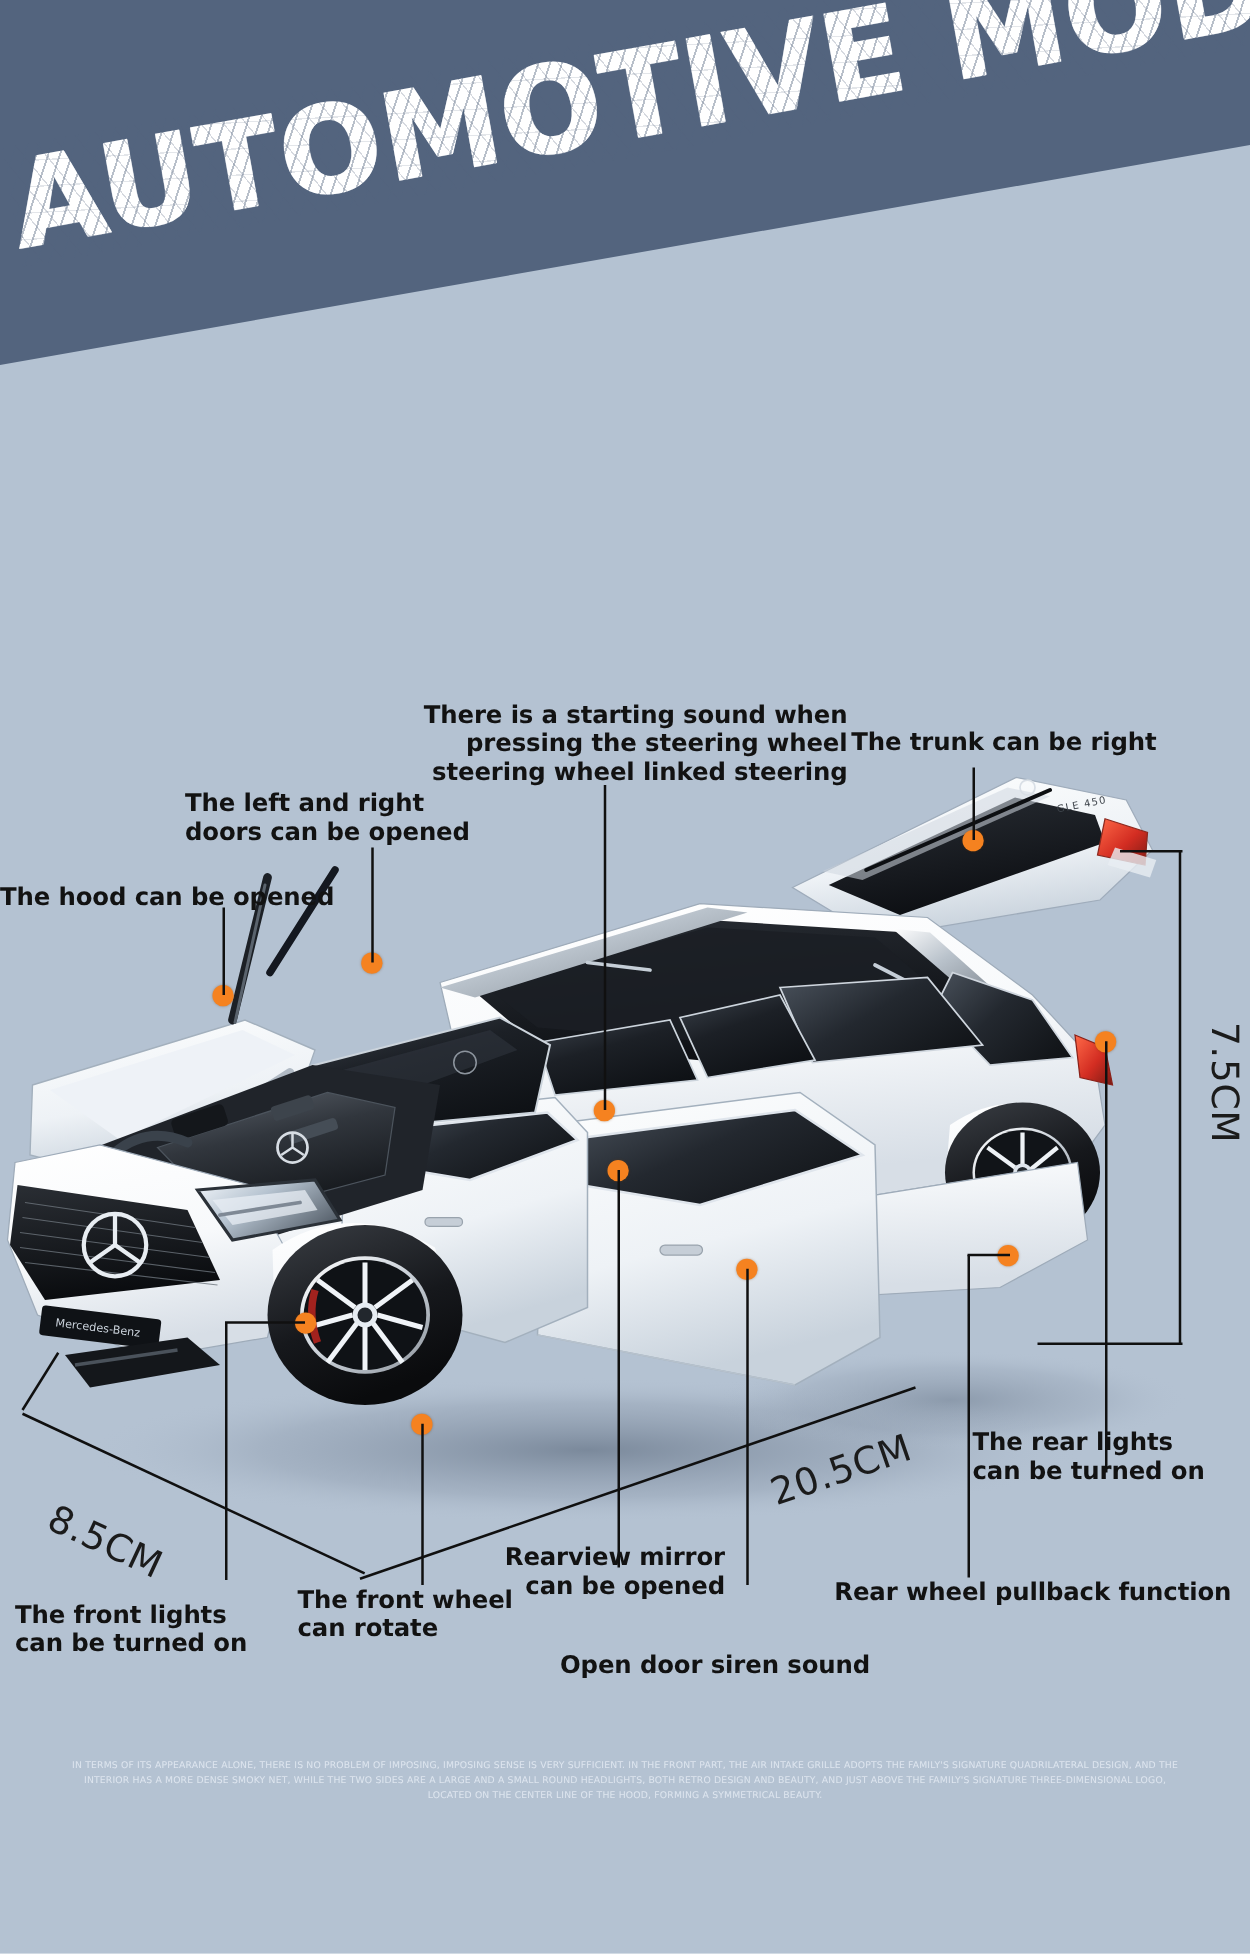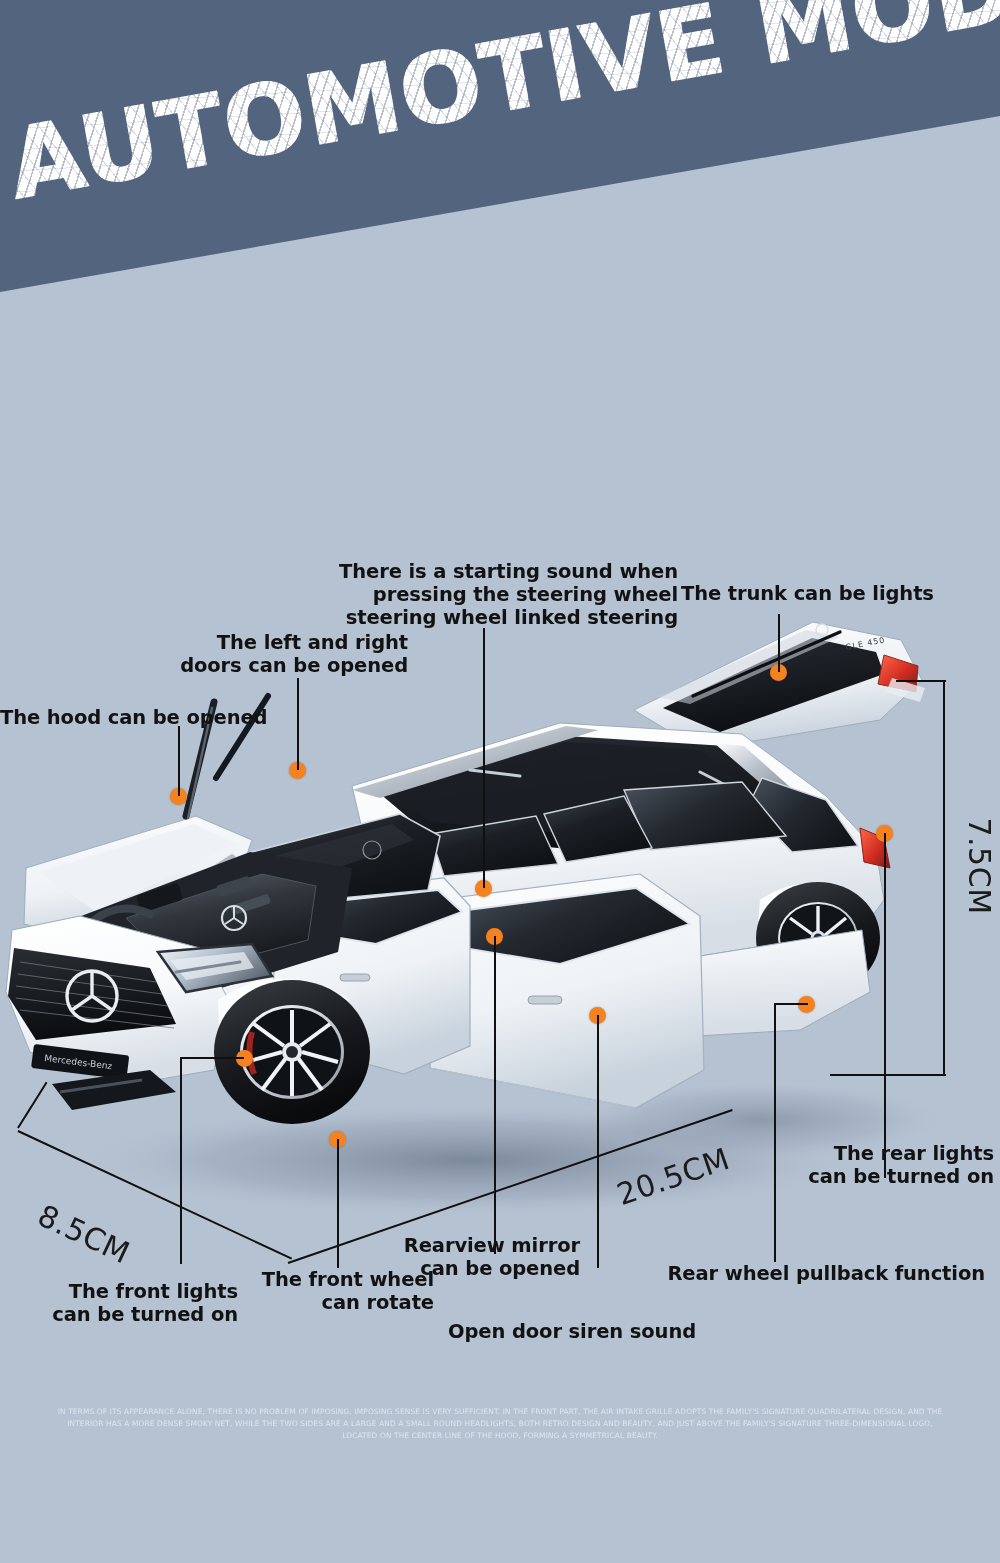--- a/index.html
+++ b/index.html
@@ -76,21 +76,21 @@
     font-family: "DejaVu Sans", sans-serif;
     font-weight: bold;
     font-size: 19.5px;
     line-height: 1.18;
     color: #121212;
     white-space: pre-line;
     letter-spacing: -0.1px;
   }
   .callout.ta-r { text-align: right; }
   .callout.ta-l { text-align: left; }
-  .callout.ta-c { text-align: right; }
+  .callout.ta-c { text-align: left; }
 
   
   .leader {
     position: absolute;
     background: #101010;
   }
   .leader.v { width: 1.6px; }
   .leader.h { height: 1.6px; }
 
   
@@ -392,21 +392,21 @@
 
   <div class="callout ta-l" style="left:0px;   top:706px; width:300px;">The hood can be opened</div>
 
   <div class="callout ta-c" style="left:148px; top:631px; width:260px;">The left and right
 doors can be opened</div>
 
   <div class="callout ta-r" style="left:230px; top:560px; width:448px;">There is a starting sound when
 pressing the steering wheel
 steering wheel linked steering</div>
 
-  <div class="callout ta-l" style="left:681px; top:582px; width:320px;">The trunk can be lights</div>
+  <div class="callout ta-l" style="left:681px; top:582px; width:320px;">The trunk can be right</div>
 
   <div class="callout ta-c" style="left:778px; top:1142px; width:216px;">The rear lights
 can be turned on</div>
 
   <div class="callout ta-l" style="left:605px; top:1262px; width:380px;text-align:right;">Rear wheel pullback function</div>
 
   <div class="callout ta-r" style="left:330px; top:1234px; width:250px;">Rearview mirror
 can be opened</div>
 
   <div class="callout ta-l" style="left:448px; top:1284px; width:300px;margin-top:36px;">Open door siren sound</div>

